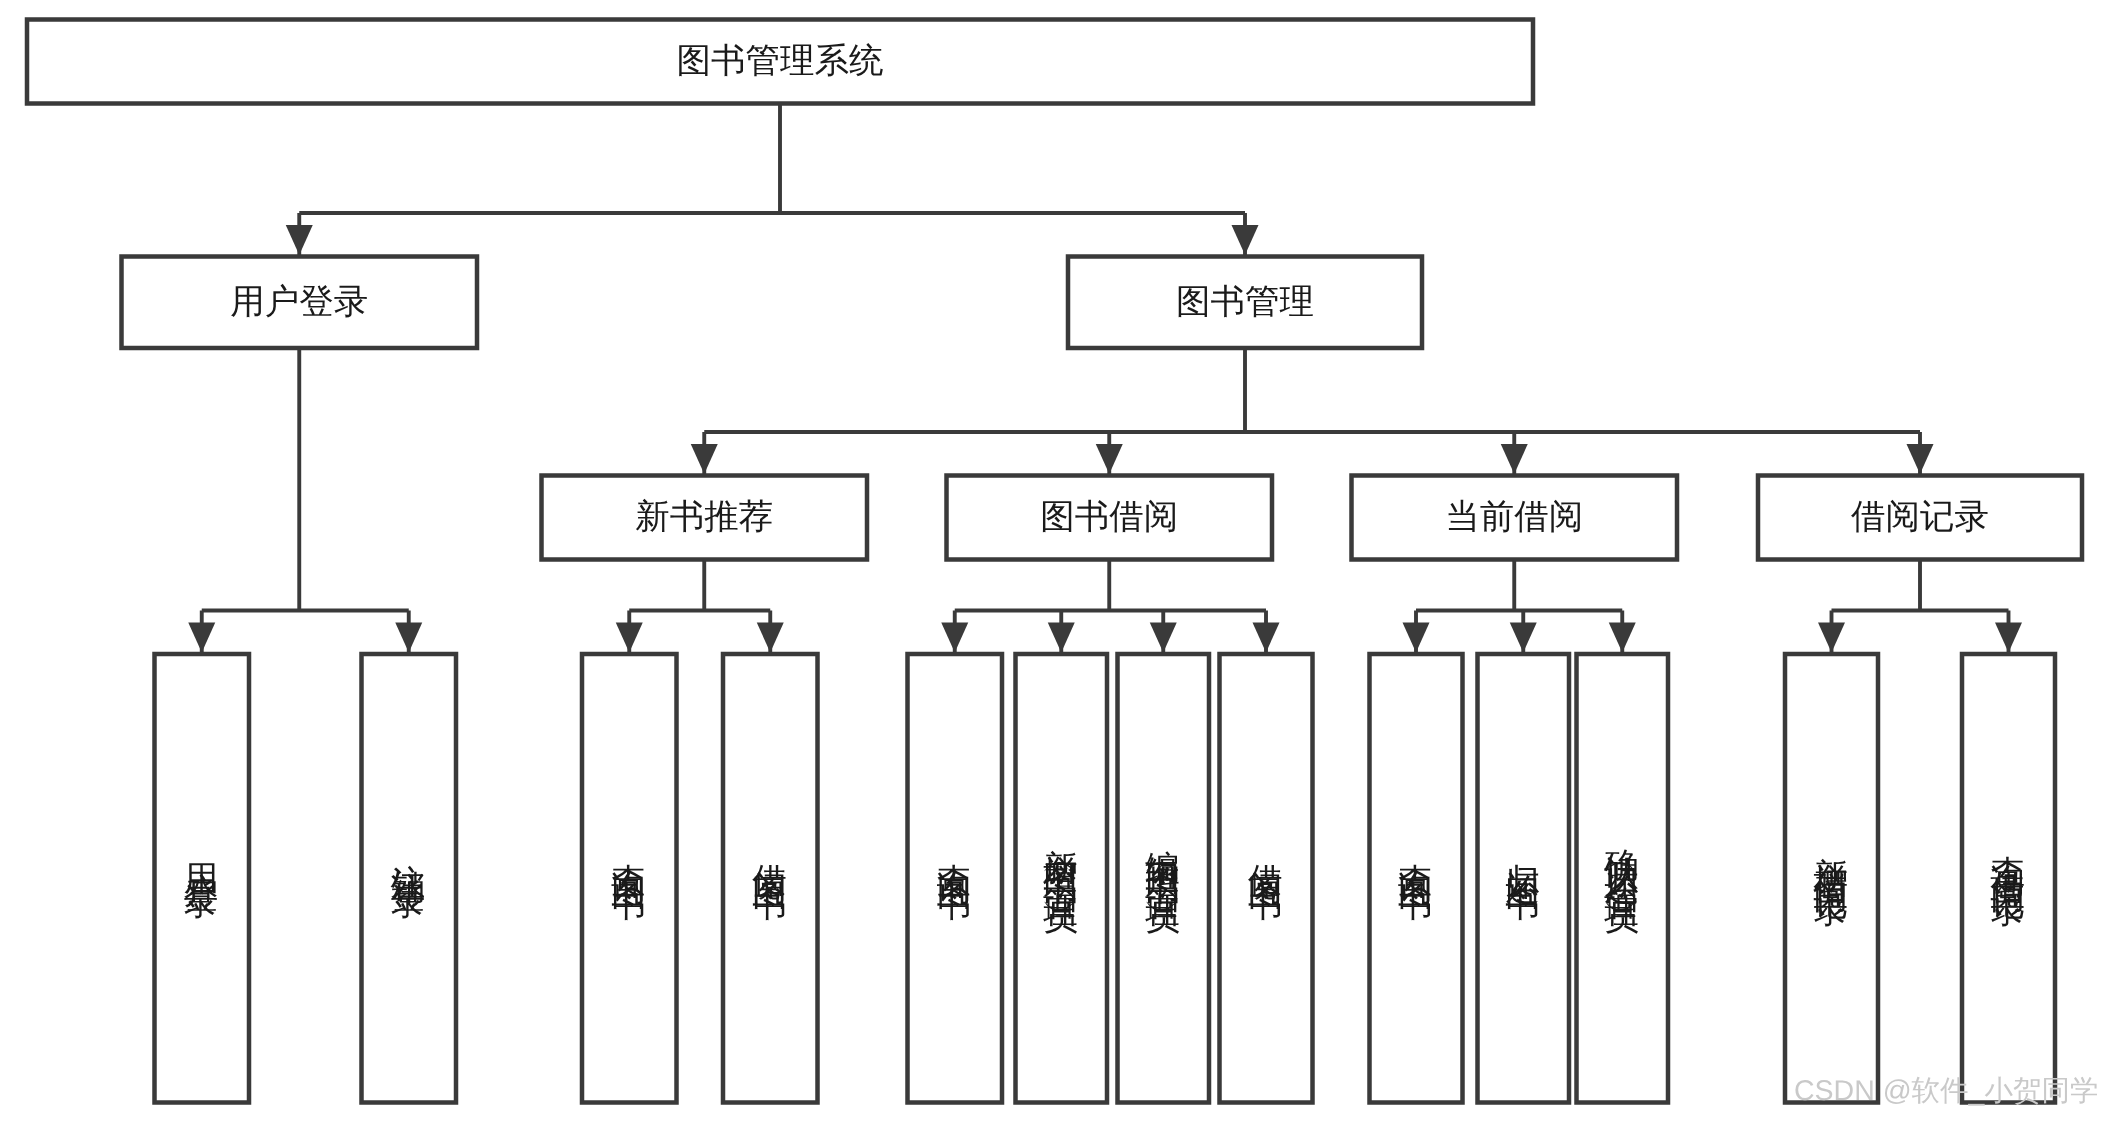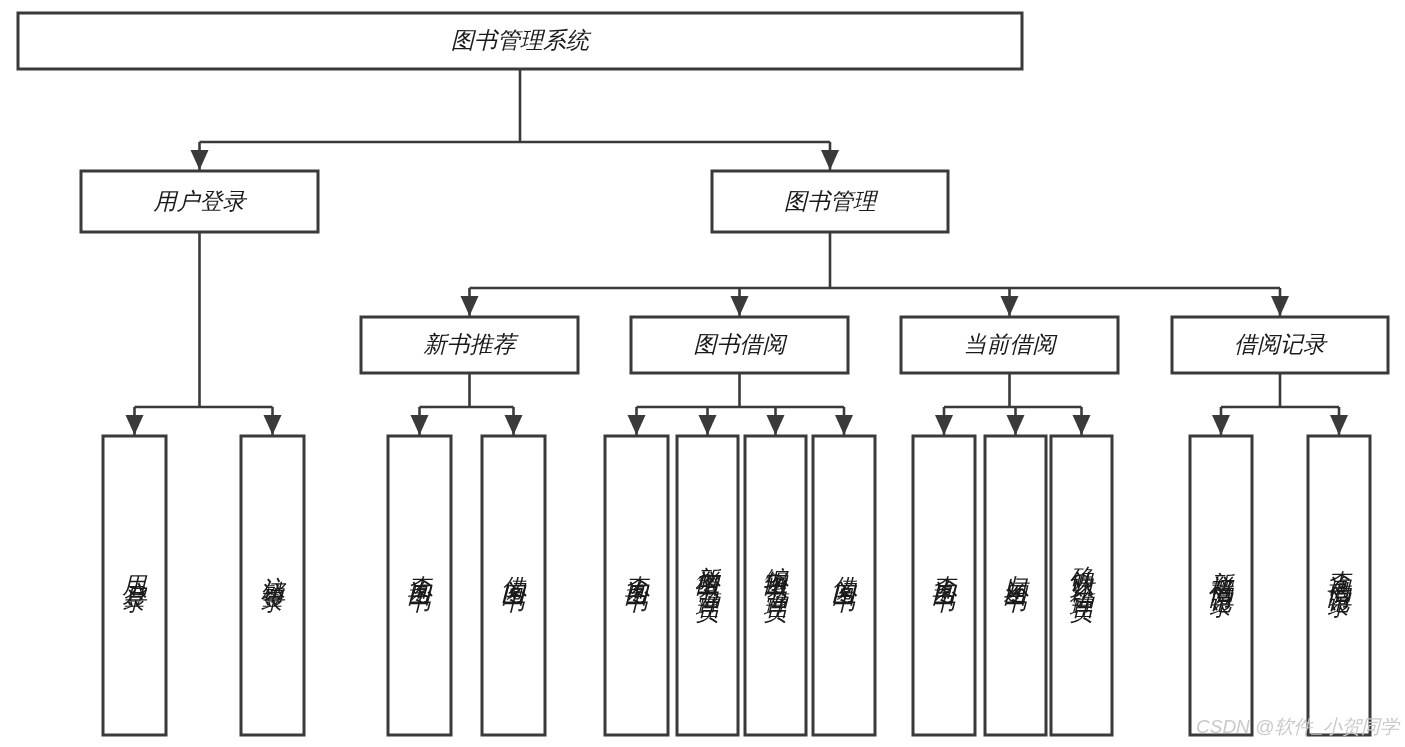--- a/index.html
+++ b/index.html
@@ -13,21 +13,20 @@
     font-family: "Liberation Sans", "DejaVu Sans", sans-serif;
     overflow: hidden;
     position: relative;
   }
   #diagram-root {
     position: absolute;
     left: 0;
     top: 0;
     width: 1405px;
     height: 747px;
-    font-style: italic;
   }
   svg.tree-canvas {
     display: block;
     width: 1405px;
     height: 747px;
   }
   .node-box {
     fill: #ffffff;
     stroke: #3a3a3a;
     stroke-width: 3;

